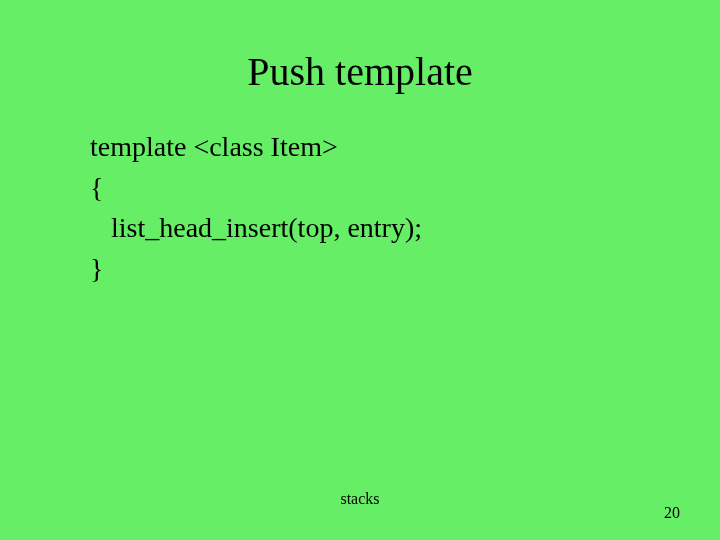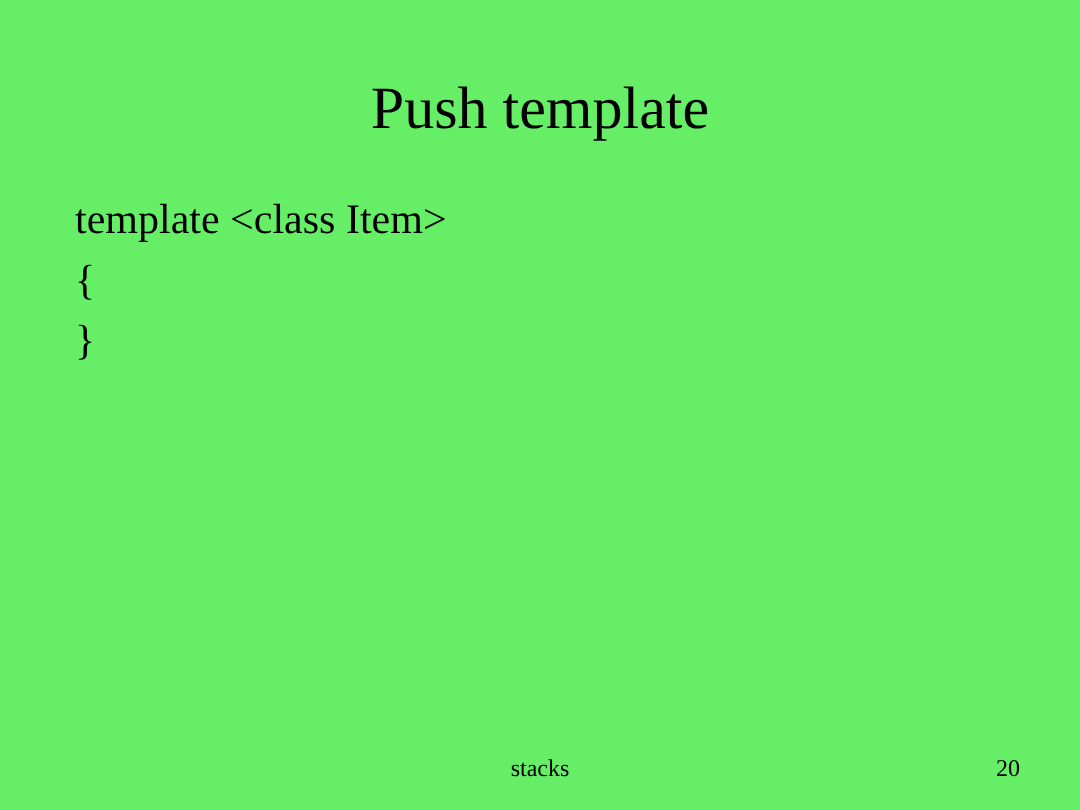--- a/index.html
+++ b/index.html
@@ -22,27 +22,28 @@
       color: #000;
       padding-top: 48px;
       padding-bottom: 32px;
     }
     .slide-body {
       padding-left: 50px;
       padding-right: 50px;
       font-size: 28px;
       color: #000;
       line-height: 1.45;
+      margin-left: 40px;
     }
     .code-line {
       white-space: pre;
     }
     .footer-center {
       position: absolute;
-      bottom: 18px;
+      bottom: 32px;
       left: 0;
       width: 100%;
       text-align: center;
       font-size: 16px;
       color: #000;
     }
     .footer-right {
       position: absolute;
       bottom: 18px;
       right: 40px;
@@ -51,17 +52,18 @@
     }
   </style>
 </head>
 <body>
 
 <h1 class="slide-title">Push template</h1>
 
 <div class="slide-body">
   <div class="code-line">template &lt;class Item&gt;</div>
   <div class="code-line">{</div>
+  <div class="code-line">   list_head_insert(top, entry);</div>
   <div class="code-line">}</div>
 </div>
 
 <div class="footer-center">stacks</div>
 <div class="footer-right">20</div>
 
 </body></html>

